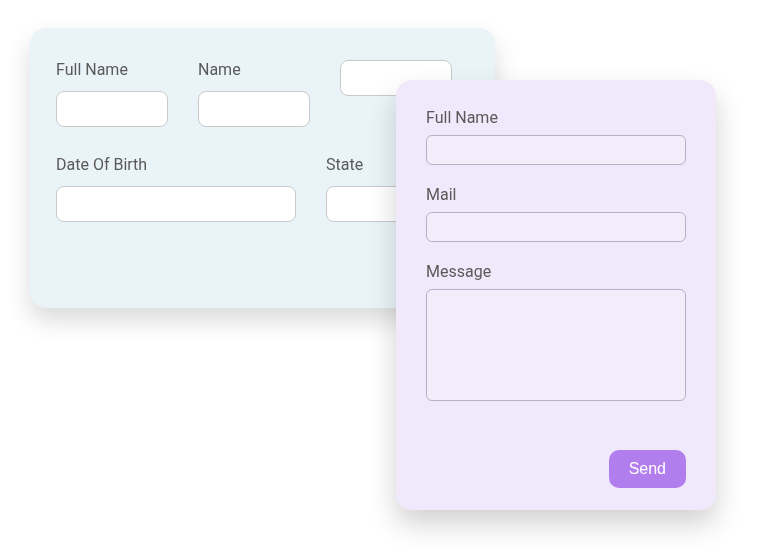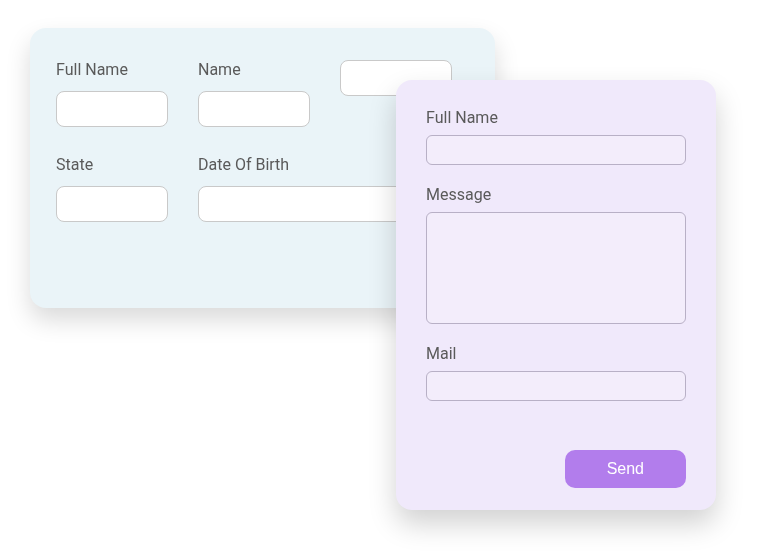--- a/index.html
+++ b/index.html
@@ -106,21 +106,21 @@
     .send-row {
       display: flex;
       justify-content: flex-end;
       margin-top: auto;
     }
     .send-btn {
       background: #b27dec;
       color: #ffffff;
       border: none;
       border-radius: 10px;
-      padding: 10px 42px;
+      padding: 10px 20px;
       font-size: 16px;
       font-weight: 500;
       cursor: pointer;
     }
   </style>
 </head>
 <body>
 
 <div class="card-back">
   <div class="row">
@@ -131,39 +131,39 @@
     <div class="field">
       <label>Name</label>
       <input class="short" type="text" value="" style="">
     </div>
     <div class="field">
       <input class="short" type="text" value="" style="">
     </div>
   </div>
   <div class="row">
     <div class="field">
+      <label>Date Of Birth</label>
+      <input class="wide" type="text" value="" style="">
+    </div>
+    <div class="field">
       <label>State</label>
       <input class="short" type="text" value="" style="">
-    </div>
-    <div class="field">
-      <label>Date Of Birth</label>
-      <input class="wide" type="text" value="" style="">
     </div>
   </div>
 </div>
 
 <div class="card-front">
   <div class="front-field">
     <label>Full Name</label>
     <input type="text" value="" style="">
   </div>
   <div class="front-field">
+    <label>Mail</label>
+    <input type="text" value="" style="">
+  </div>
+  <div class="front-field">
     <label>Message</label>
     <textarea value="" style=""></textarea>
-  </div>
-  <div class="front-field">
-    <label>Mail</label>
-    <input type="text" value="" style="">
   </div>
   <div class="send-row">
     <button class="send-btn">Send</button>
   </div>
 </div>
 
 </body></html>

